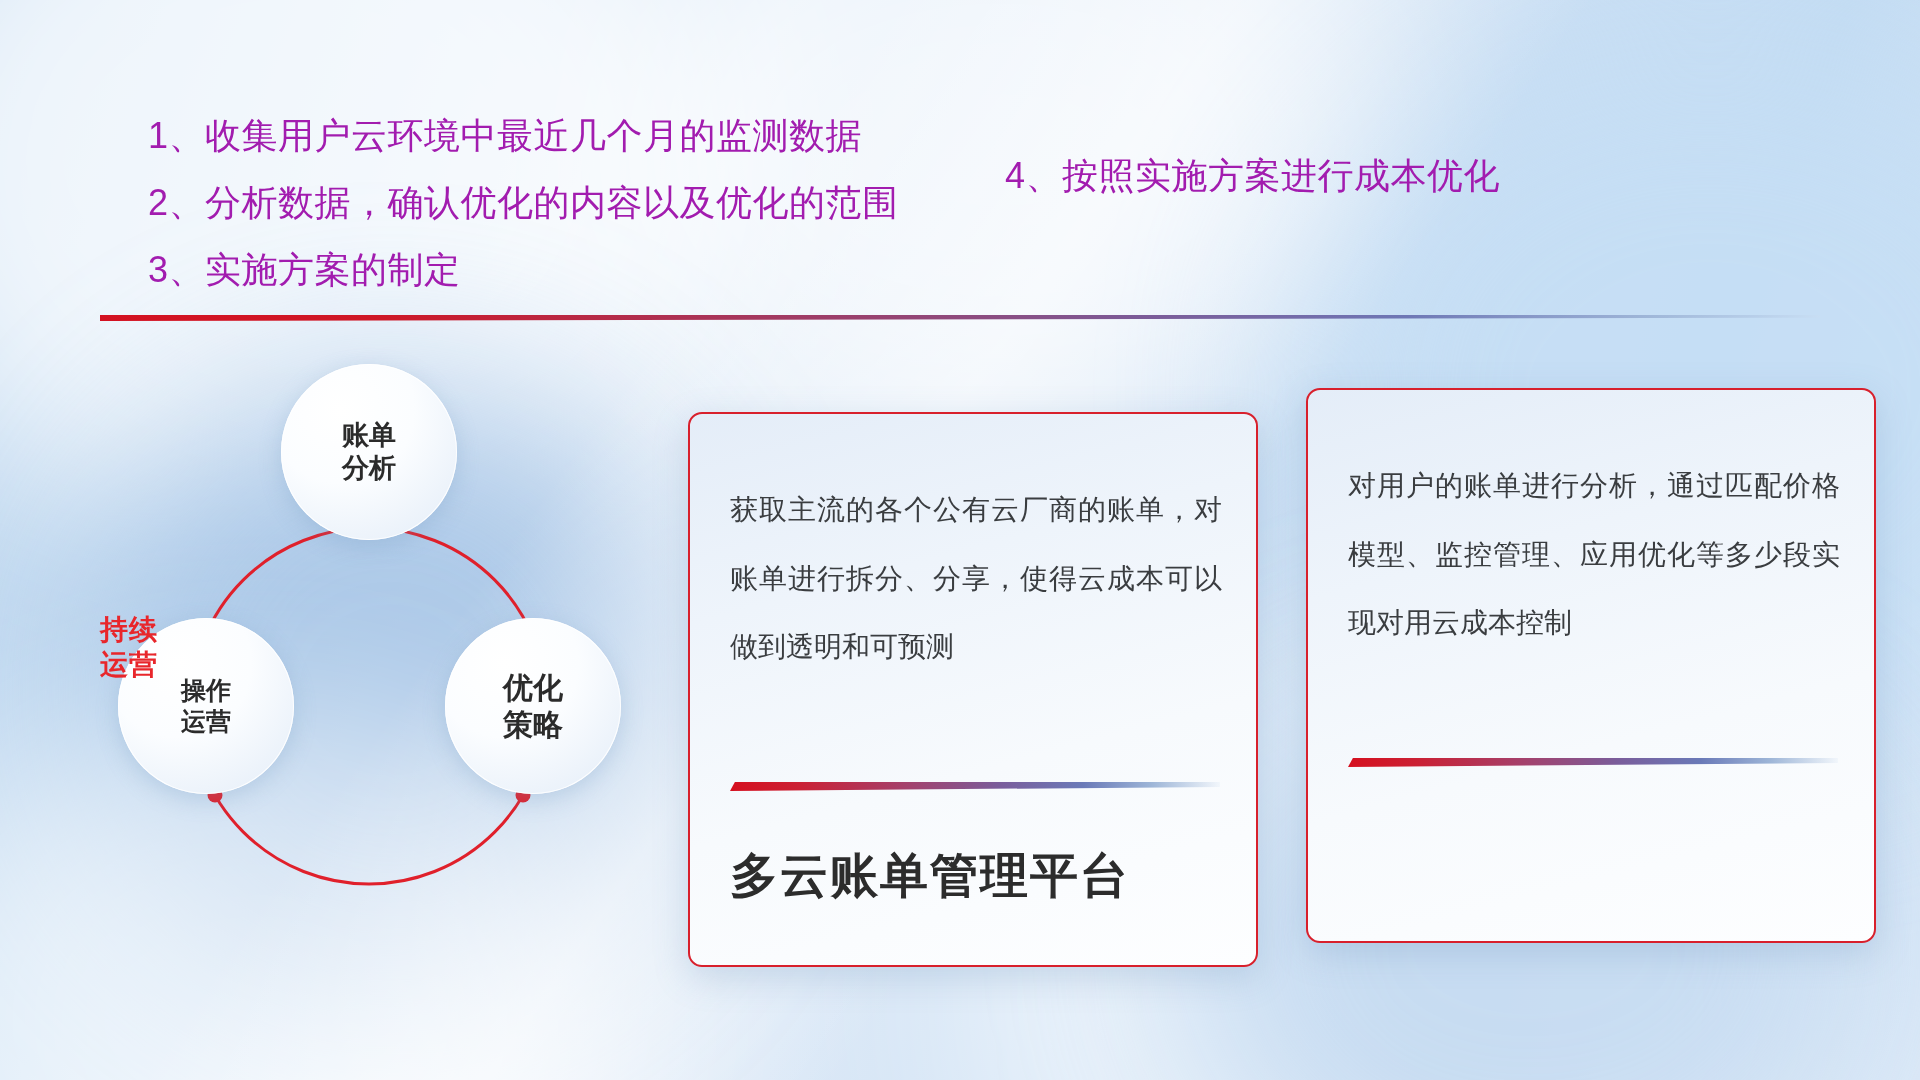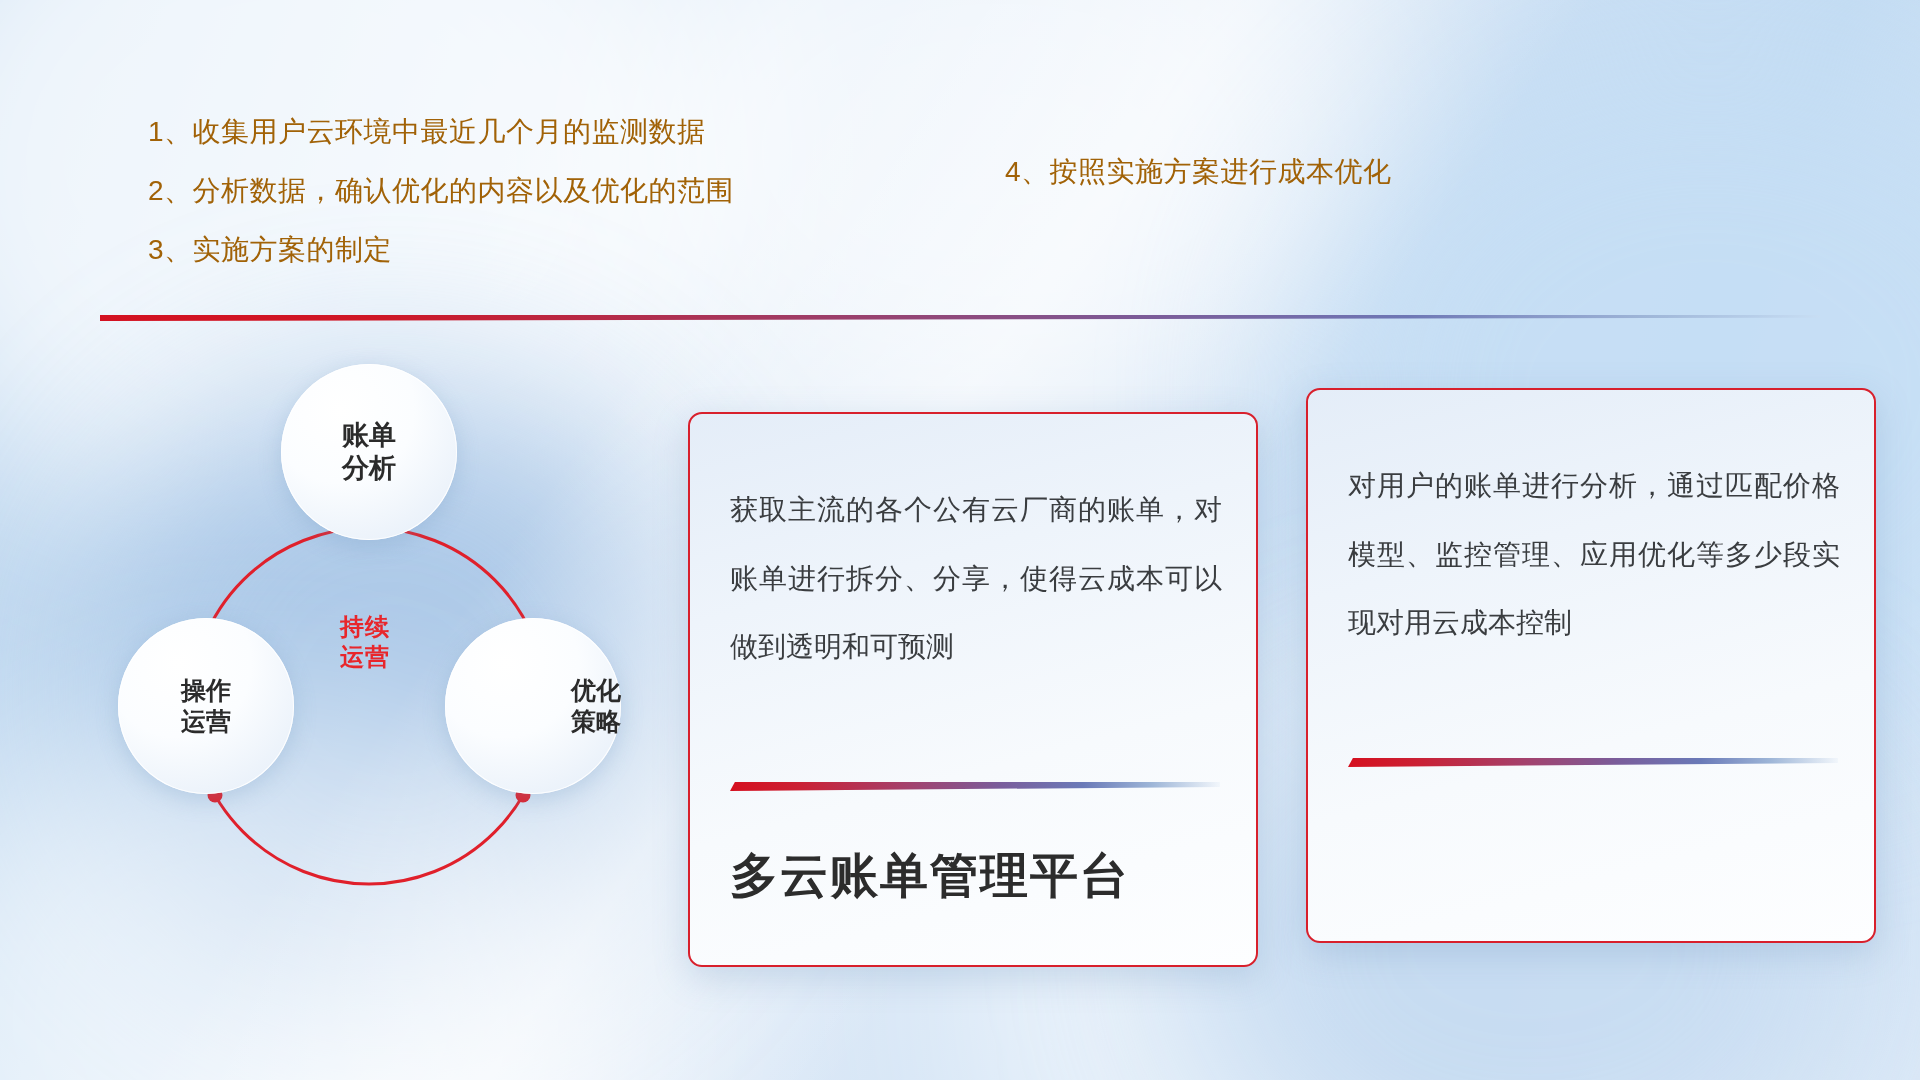--- a/index.html
+++ b/index.html
@@ -27,21 +27,21 @@
     position:absolute;left:-10%;top:-10%;width:120%;height:120%;
     background:linear-gradient(125deg,rgba(255,255,255,0) 36%,rgba(255,255,255,.55) 47%,rgba(255,255,255,0) 58%);
   }
 
   
   .steps{position:absolute;left:0;top:0;width:100%;}
   .steps-col{position:absolute;}
   .col-left{left:148px;top:118px;}
   .col-right{left:1005px;top:158px;}
   .step{
-    color:#a16207;font-size:28px;line-height:1;
+    color:#a21caf;font-size:36px;line-height:1;
     margin-bottom:31px;white-space:nowrap;letter-spacing:.5px;
   }
   .col-right .step{margin-bottom:33px;}
 
   
   .top-rule{
     position:absolute;left:100px;top:315px;width:1720px;height:6px;
     background:linear-gradient(90deg,#d31121 0%,#cf1726 16%,#a13a63 40%,#7c5a97 60%,#6e77b5 76%,#9fb6d8 90%,rgba(205,222,240,.25) 100%);
     clip-path:polygon(0 0,100% 0,100% 45%,0 100%);
   }
@@ -51,24 +51,24 @@
   .venn svg{position:absolute;left:0;top:0;overflow:visible;}
   .bubble{
     position:absolute;border-radius:50%;
     background:radial-gradient(circle at 34% 26%,#ffffff 0%,#fbfdff 42%,#eef4fb 72%,#e2ecf8 100%);
     box-shadow:0 6px 22px rgba(110,150,190,.28), inset 0 0 0 1px rgba(255,255,255,.9);
     display:flex;align-items:center;justify-content:center;
     text-align:center;color:#2b2b2b;font-weight:bold;line-height:1.24;
   }
   .b-top{left:181px;top:14px;width:176px;height:176px;font-size:27px;}
   .b-left{left:18px;top:268px;width:176px;height:176px;font-size:25px;}
-  .b-right{left:345px;top:268px;width:176px;height:176px;font-size:25px;justify-content:flex-end;}
+  .b-right{left:345px;top:268px;width:176px;height:176px;font-size:30px;}
   .venn-center{
-    position:absolute;left:0;top:262px;width:530px;text-align:center;
-    color:#e8262b;font-size:24px;font-weight:bold;line-height:1.26;
+    position:absolute;left:0;top:262px;width:530px;
+    color:#e8262b;font-size:28px;font-weight:bold;line-height:1.26;
     letter-spacing:1px;
   }
   .venn-center span{display:block;}
 
   
   .card{
     position:absolute;top:388px;width:570px;height:555px;
     border:2px solid #d8202c;border-radius:14px;
     background:linear-gradient(165deg,#e4edf8 0%,#eef4fb 30%,#f7fafd 62%,#fdfeff 100%);
     box-shadow:0 10px 34px rgba(100,140,185,.25);

